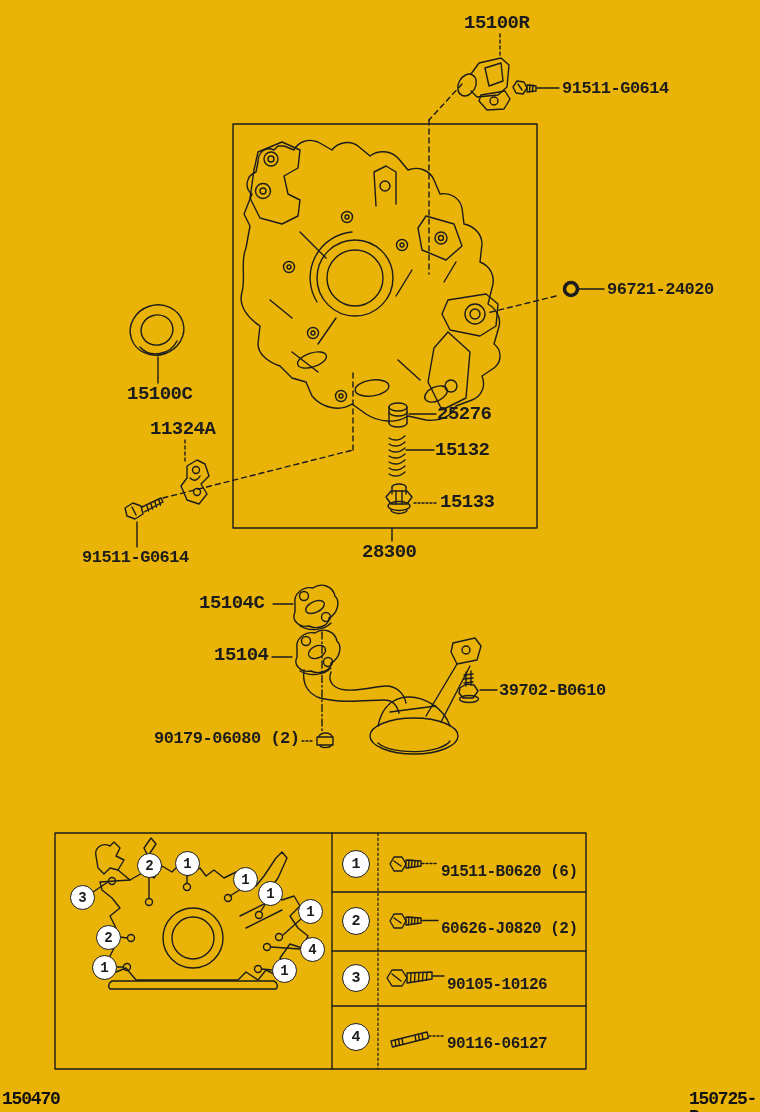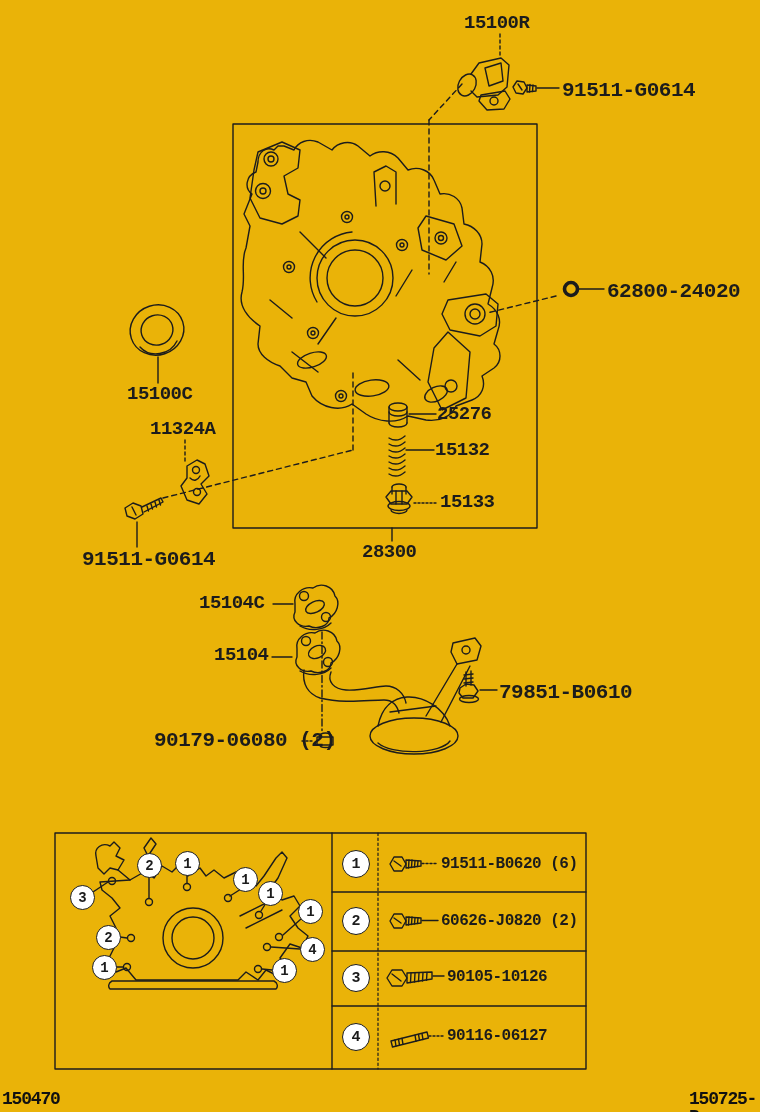--- a/index.html
+++ b/index.html
@@ -7,24 +7,24 @@
     position:relative;width:760px;height:1112px;background:#eab308;
     font-family:Liberation Mono, monospace;
     color:#1c1c1c;overflow:hidden;
   }
   .canvas svg{position:absolute;left:0;top:0;}
   .art{stroke:#1c1c1c;fill:none;stroke-width:1.4;stroke-linecap:round;stroke-linejoin:round;}
   .lbl{
     position:absolute;font-weight:700;font-size:19px;line-height:1.05;
     letter-spacing:-0.5px;white-space:pre;color:#1c1c1c;
   }
-  .lbl.small{font-size:21px;}
+  .lbl.small{font-size:17px;}
   .tlabel{
     position:absolute;font-weight:700;font-size:16px;line-height:1.05;
-    letter-spacing:-0.5px;white-space:pre;color:#1c1c1c;
+    letter-spacing:-0.5px;white-space:pre;color:#1c1c1c;margin-top:8px;
   }
   .callout{
     position:absolute;width:25px;height:25px;border:1.7px solid #1c1c1c;border-radius:50%;
     background:#ffffff;display:flex;align-items:center;justify-content:center;
     font-size:14px;font-weight:700;line-height:1;box-sizing:border-box;
   }
   .callout.tbl{width:28px;height:28px;font-size:15px;}
   .footer-code{
     position:absolute;font-weight:700;font-size:18px;letter-spacing:-1.2px;
     line-height:1;color:#111;
@@ -283,31 +283,31 @@
       <line x1="402" y1="1038.4" x2="403" y2="1044.4"></line>
       <line x1="415" y1="1035.2" x2="416" y2="1041.2"></line>
       <line x1="418.5" y1="1034.4" x2="419.5" y2="1040.4"></line>
       <line x1="422" y1="1033.6" x2="423" y2="1039.6"></line>
       <line x1="429" y1="1036" x2="443" y2="1036" stroke-dasharray="2,2"></line>
     </g>
   </svg>
 
   <div class="lbl" style="left:464px;top:14px">15100R</div>
   <div class="lbl small" style="left:562px;top:80px">91511-G0614</div>
-  <div class="lbl small" style="left:607px;top:281px">62800-24020</div>
+  <div class="lbl small" style="left:607px;top:281px">96721-24020</div>
   <div class="lbl" style="left:127px;top:385px">15100C</div>
   <div class="lbl" style="left:150px;top:420px">11324A</div>
   <div class="lbl small" style="left:82px;top:549px">91511-G0614</div>
   <div class="lbl" style="left:437px;top:405px">25276</div>
   <div class="lbl" style="left:435px;top:441px">15132</div>
   <div class="lbl" style="left:440px;top:493px">15133</div>
   <div class="lbl" style="left:362px;top:543px">28300</div>
   <div class="lbl" style="left:199px;top:594px">15104C</div>
   <div class="lbl" style="left:214px;top:646px">15104</div>
-  <div class="lbl small" style="left:499px;top:682px">79851-B0610</div>
+  <div class="lbl small" style="left:499px;top:682px">39702-B0610</div>
   <div class="lbl small" style="left:154px;top:730px">90179-06080 (2)</div>
 
   <div class="callout" style="left:137px;top:853px">2</div>
   <div class="callout" style="left:175px;top:851px">1</div>
   <div class="callout" style="left:70px;top:885px">3</div>
   <div class="callout" style="left:233px;top:867px">1</div>
   <div class="callout" style="left:258px;top:881px">1</div>
   <div class="callout" style="left:298px;top:899px">1</div>
   <div class="callout" style="left:96px;top:925px">2</div>
   <div class="callout" style="left:300px;top:937px">4</div>

